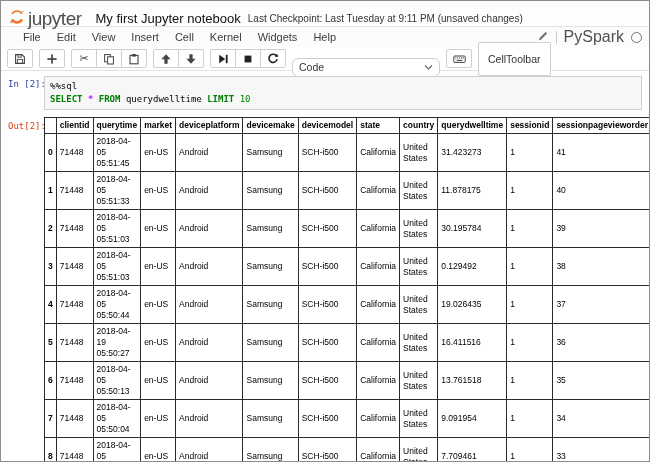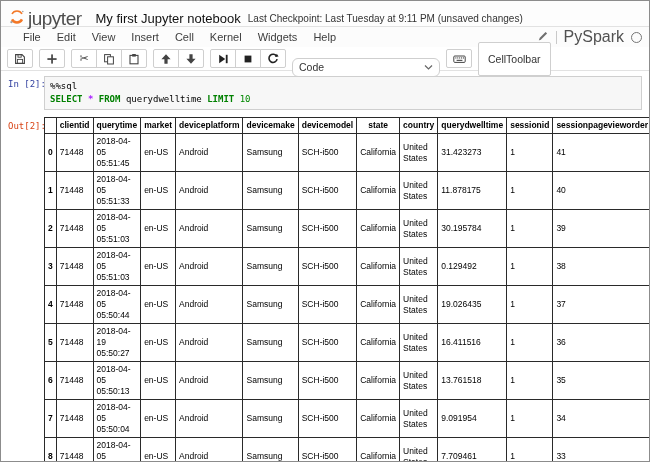--- a/index.html
+++ b/index.html
@@ -60,21 +60,21 @@
   .tok-number   { color:#080; }
   .tok-plain    { color:#000; }
   .tok-magic    { color:#000; }
   
   .output-row { margin-top:7px; }
   .result-table { border-collapse:collapse; font-size:8.5px; color:#000; }
   .result-table th, .result-table td {
     border:1px solid #2a2a2a; padding:2px 3px; text-align:left; vertical-align:middle;
     line-height:11px; white-space:nowrap; font-weight:normal;
   }
-  .result-table thead th { font-weight:bold; height:14px;text-align:center; }
+  .result-table thead th { font-weight:bold; height:14px; }
   .result-table tbody th { font-weight:bold; }
   .result-table td.wrap { white-space:normal; }
   .result-table td.col-querytime { width:50px; }
   .result-table td.col-country   { width:36px; }
   .result-table tbody tr { height:28px; }
 </style>
 </head>
 <body>
 
 <div class="window">

